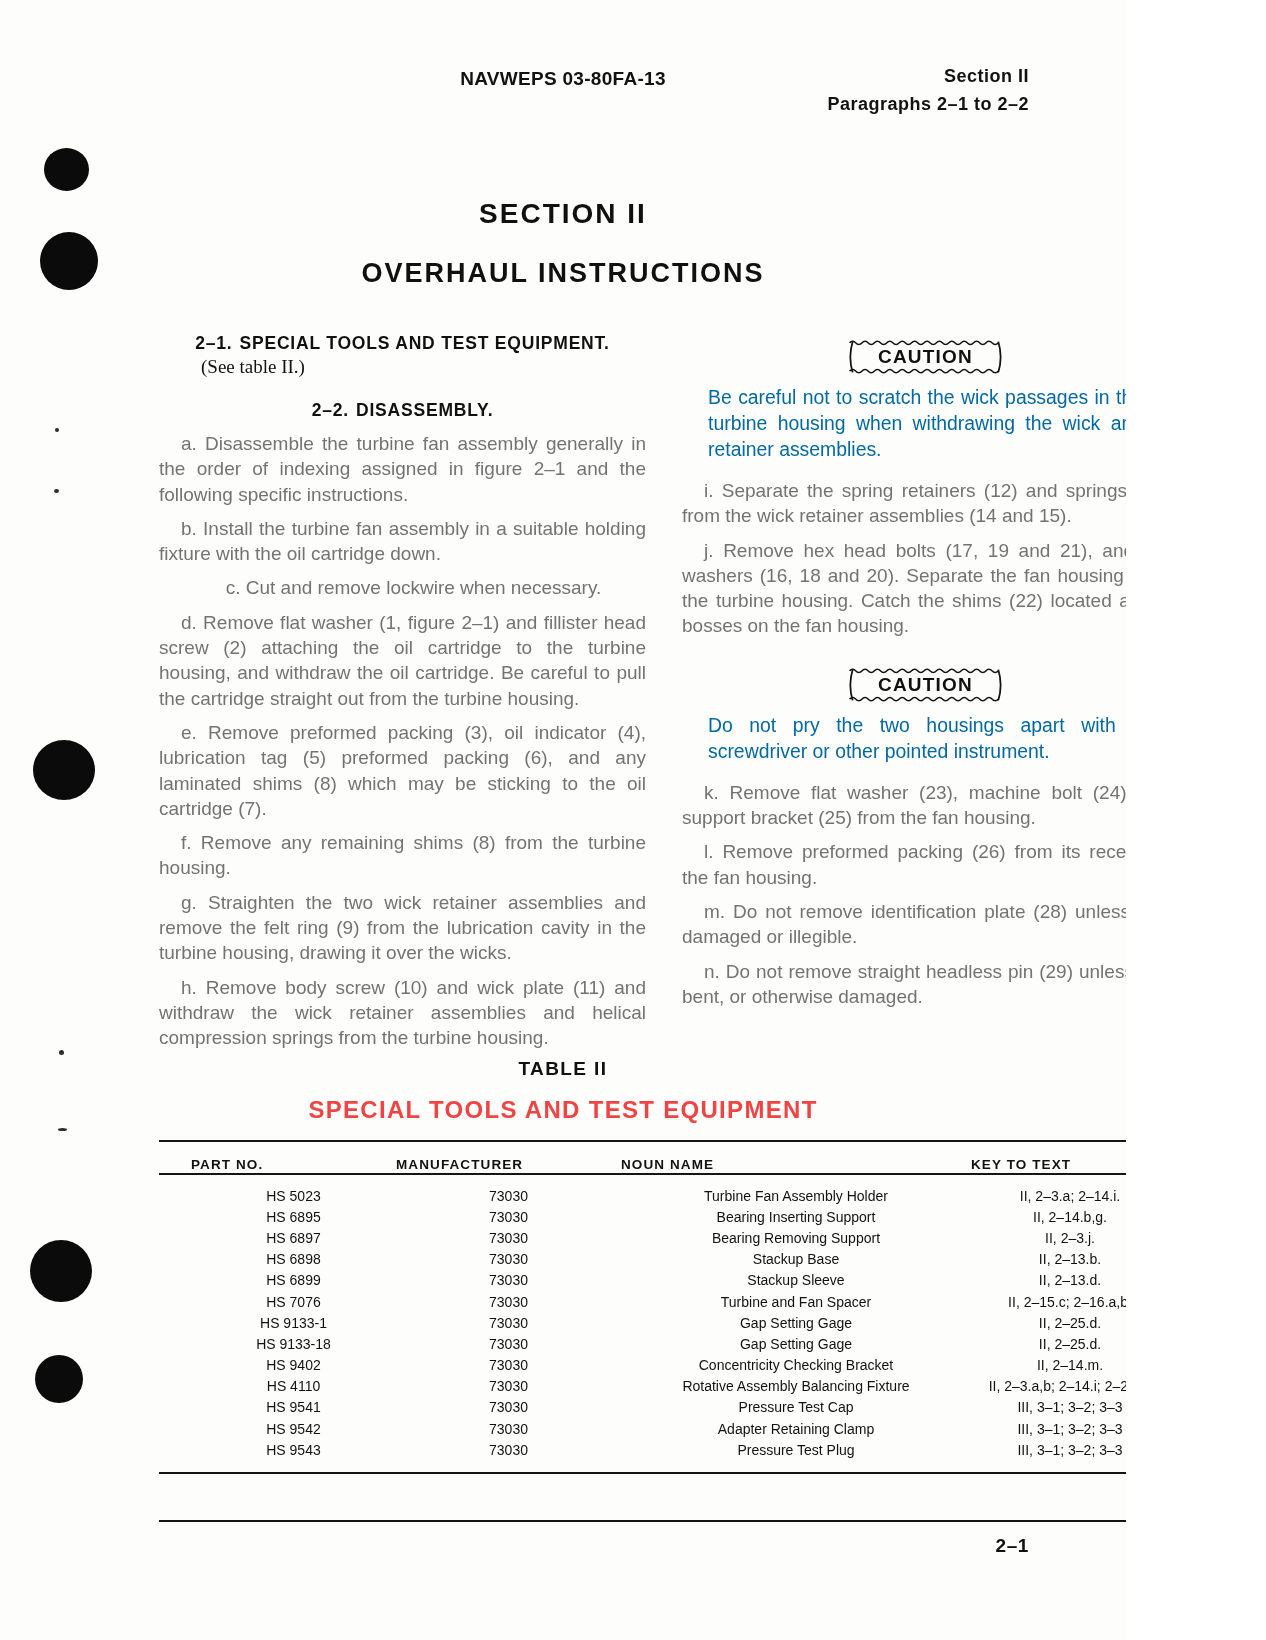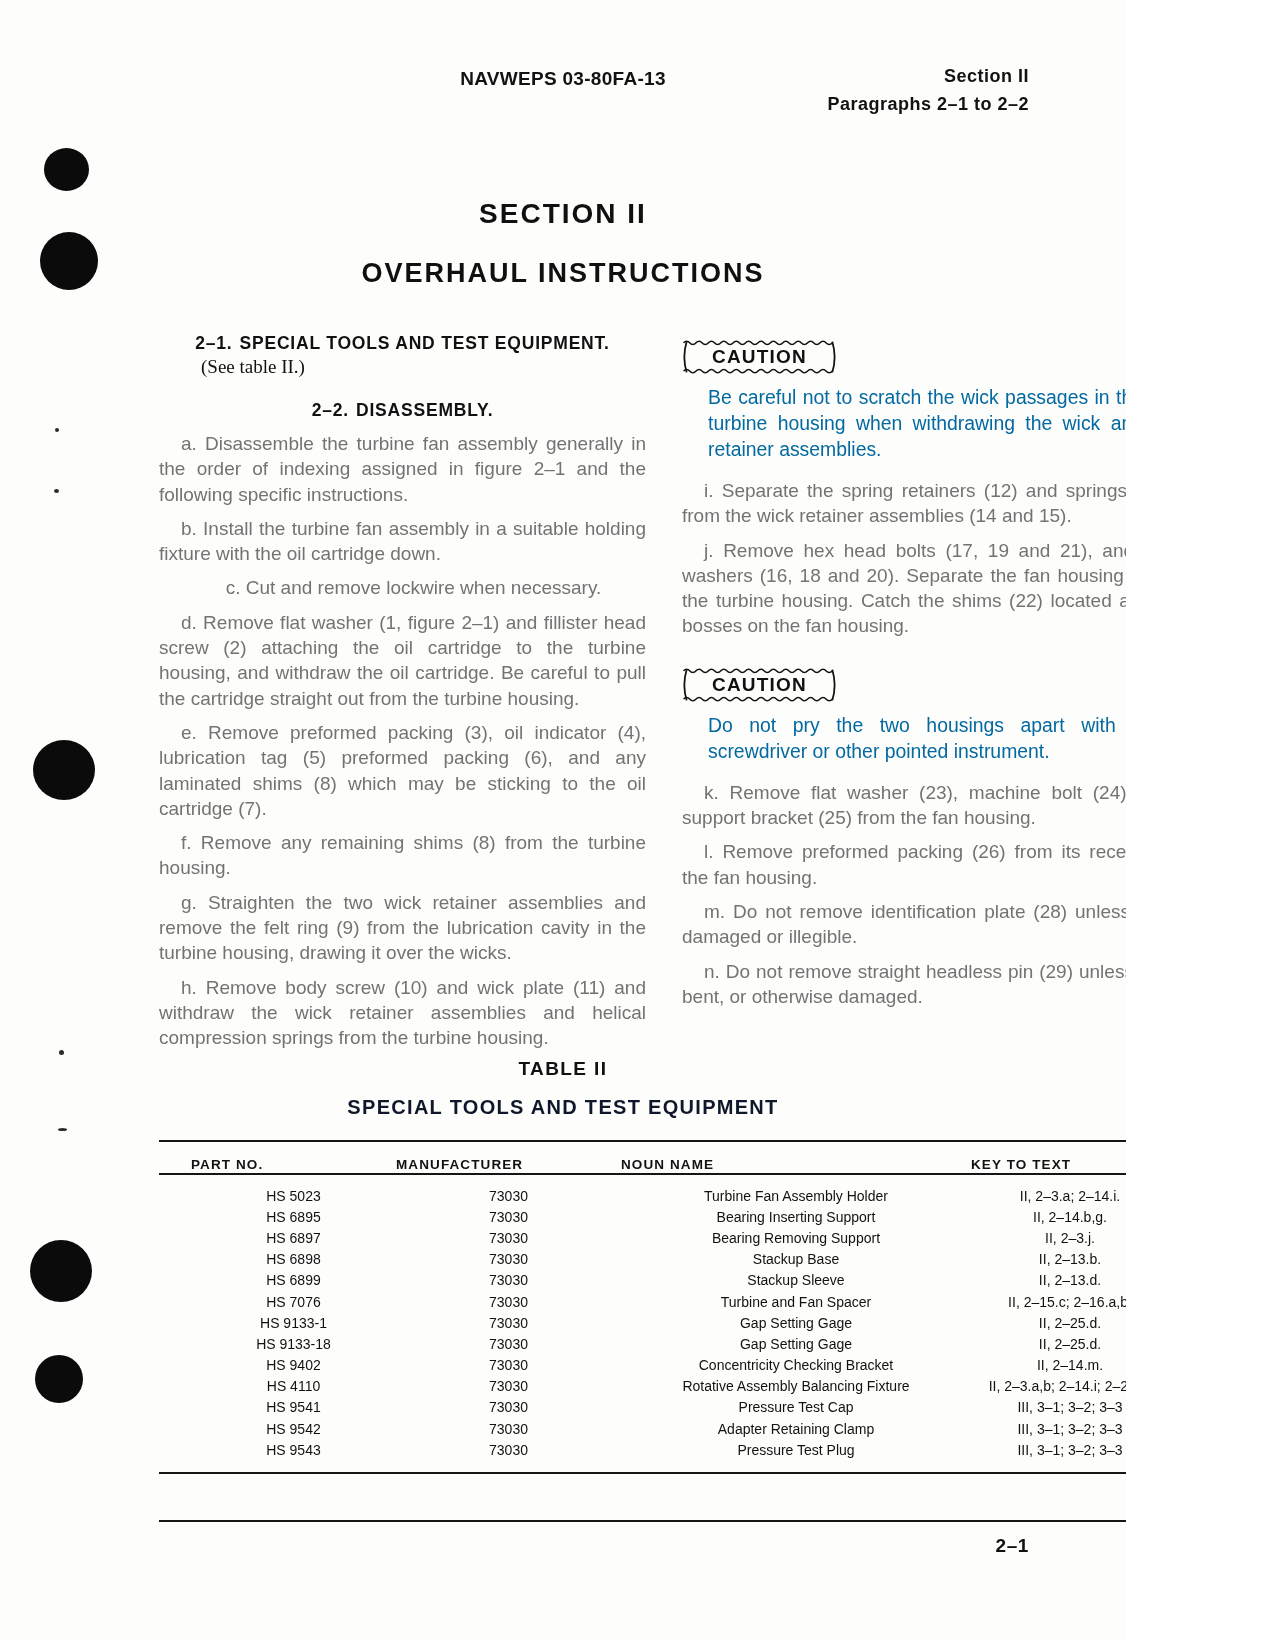--- a/index.html
+++ b/index.html
@@ -129,20 +129,21 @@
     margin: 0 0 9px 0;
     text-align: justify;
     text-indent: 22px;
     hyphens: none;
   }
   p.para.first { margin-top: 10px; }
   p.nojust { text-align: center; }
 
   
   .caution-wrap {
+    text-align: center;
     margin: 6px 0 9px 0;
   }
   .caution {
     display: inline-block;
     position: relative;
     padding: 7px 30px 7px 30px;
   }
   .caution .label {
     font-family: "Liberation Sans", sans-serif;
     font-weight: bold;
@@ -181,23 +182,23 @@
     letter-spacing: 1.4px;
     color: #111;
   }
   .table-subtitle {
     position: absolute;
     left: 0; right: 0;
     top: 1096px;
     text-align: center;
     font-family: "Liberation Sans", sans-serif;
     font-weight: bold;
-    font-size: 20px;
+    font-size: 24px;
     letter-spacing: 1.3px;
-    color: #0f172a;
+    color: #ef4444;
   }
 
   .tbl {
     position: absolute;
     left: 159px;
     top: 1140px;
     width: 1010px;
   }
   .rule {
     height: 2px;

